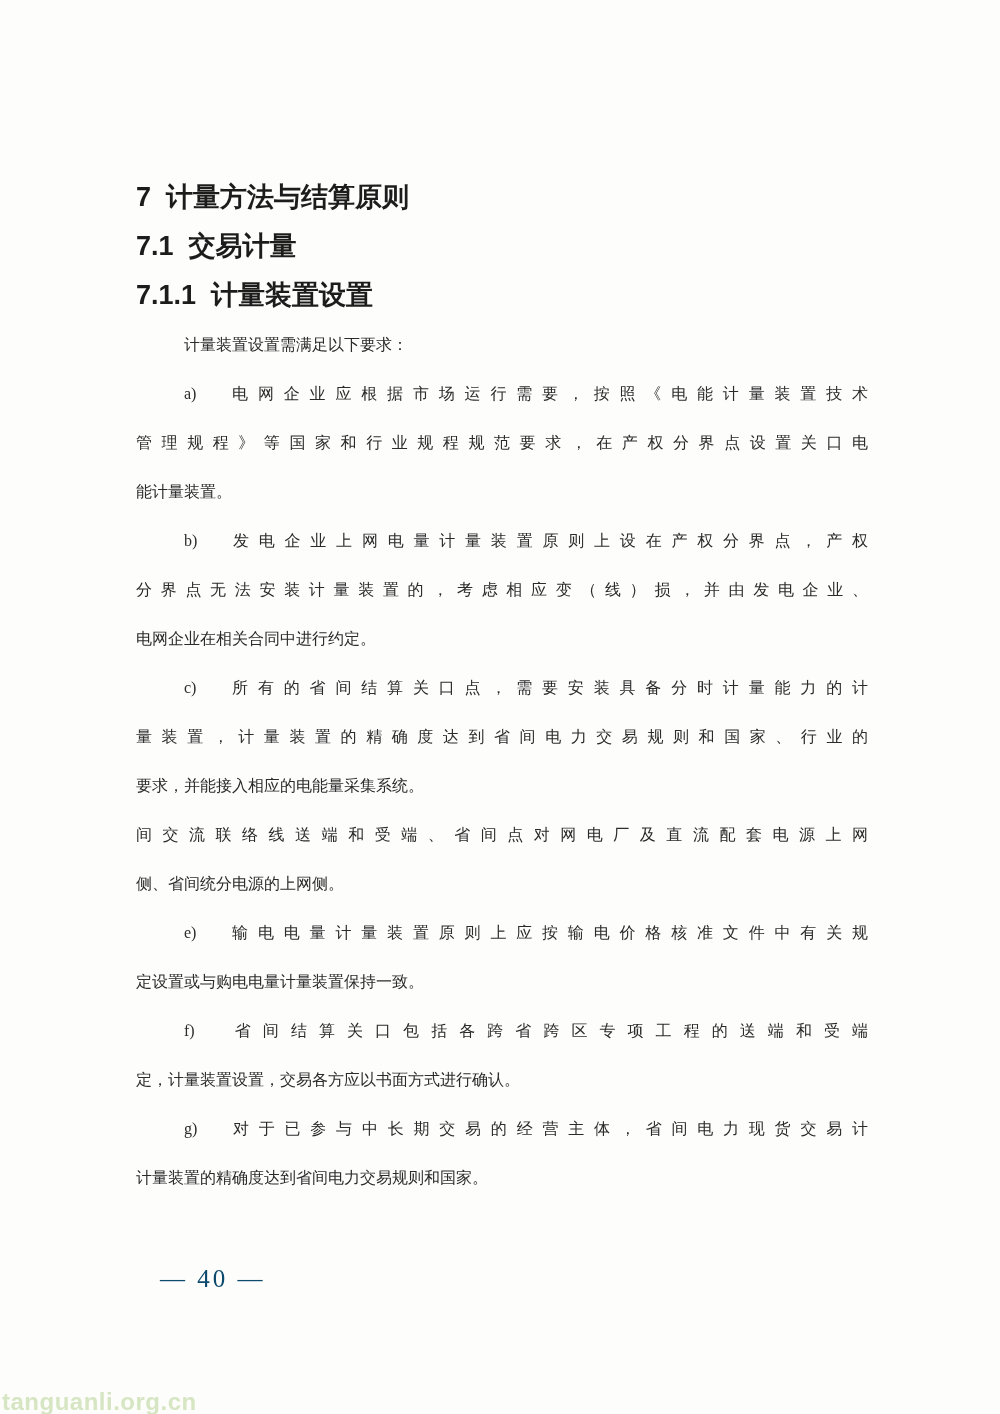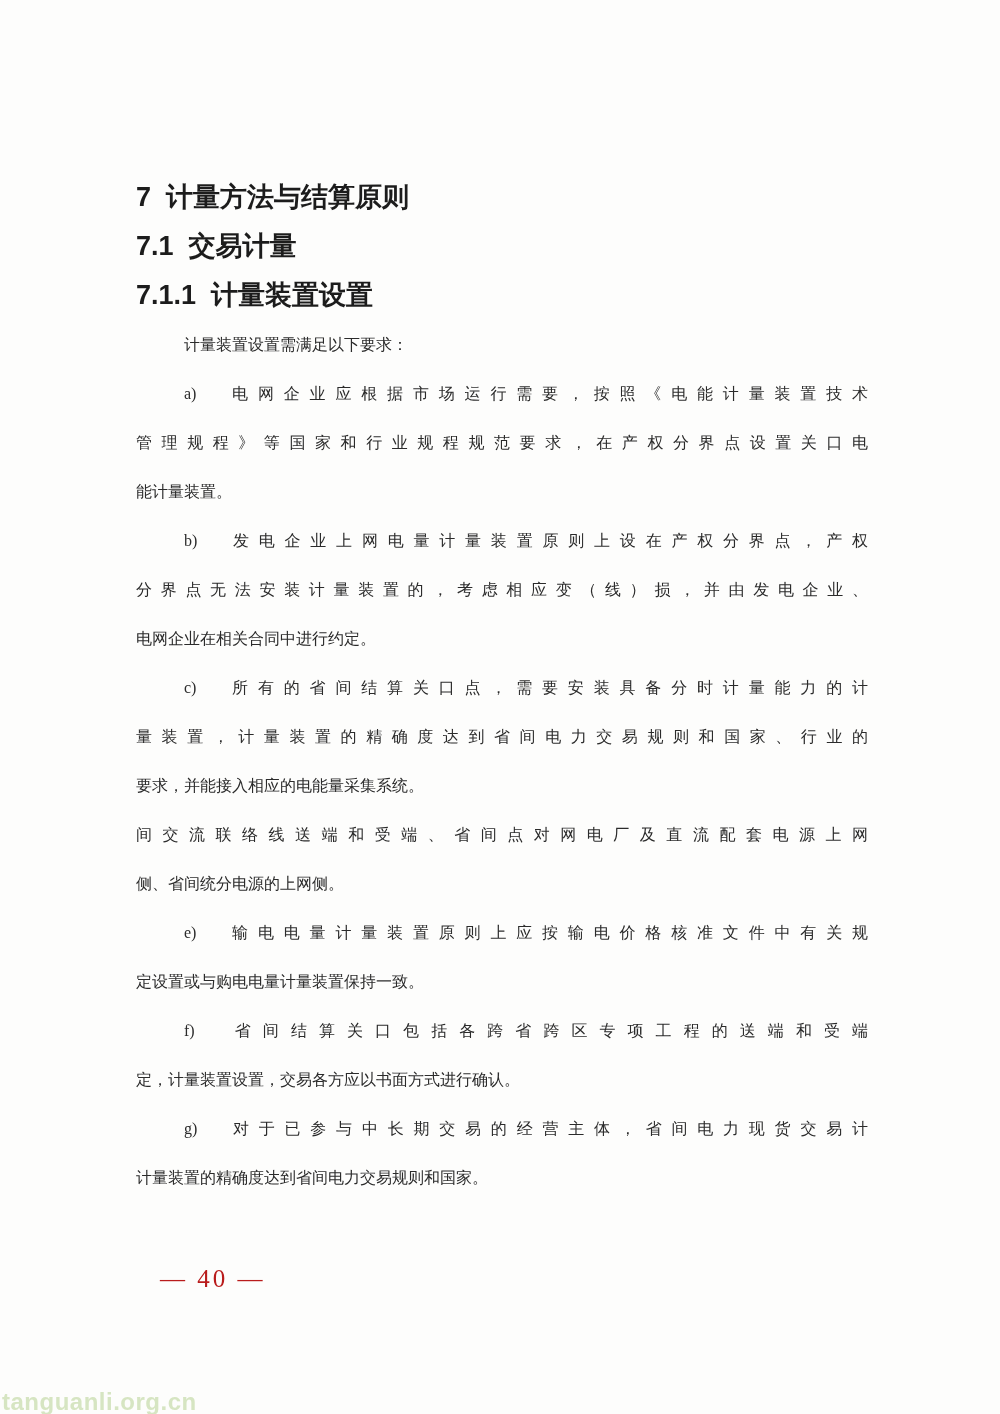--- a/index.html
+++ b/index.html
@@ -43,21 +43,21 @@
   .line.first {
     text-indent: 48px;
   }
   .footer {
     position: absolute;
     left: 160px;
     top: 1264px;
     font-family: "Liberation Serif", serif;
     font-size: 25px;
     line-height: 30px;
-    color: #b91c1c;
+    color: #0c4a6e;
     letter-spacing: 3px;
   }
   .watermark {
     position: absolute;
     left: 2px;
     top: 1391px;
     font-family: "Liberation Sans", sans-serif;
     font-weight: bold;
     font-size: 24px;
     line-height: 22px;

